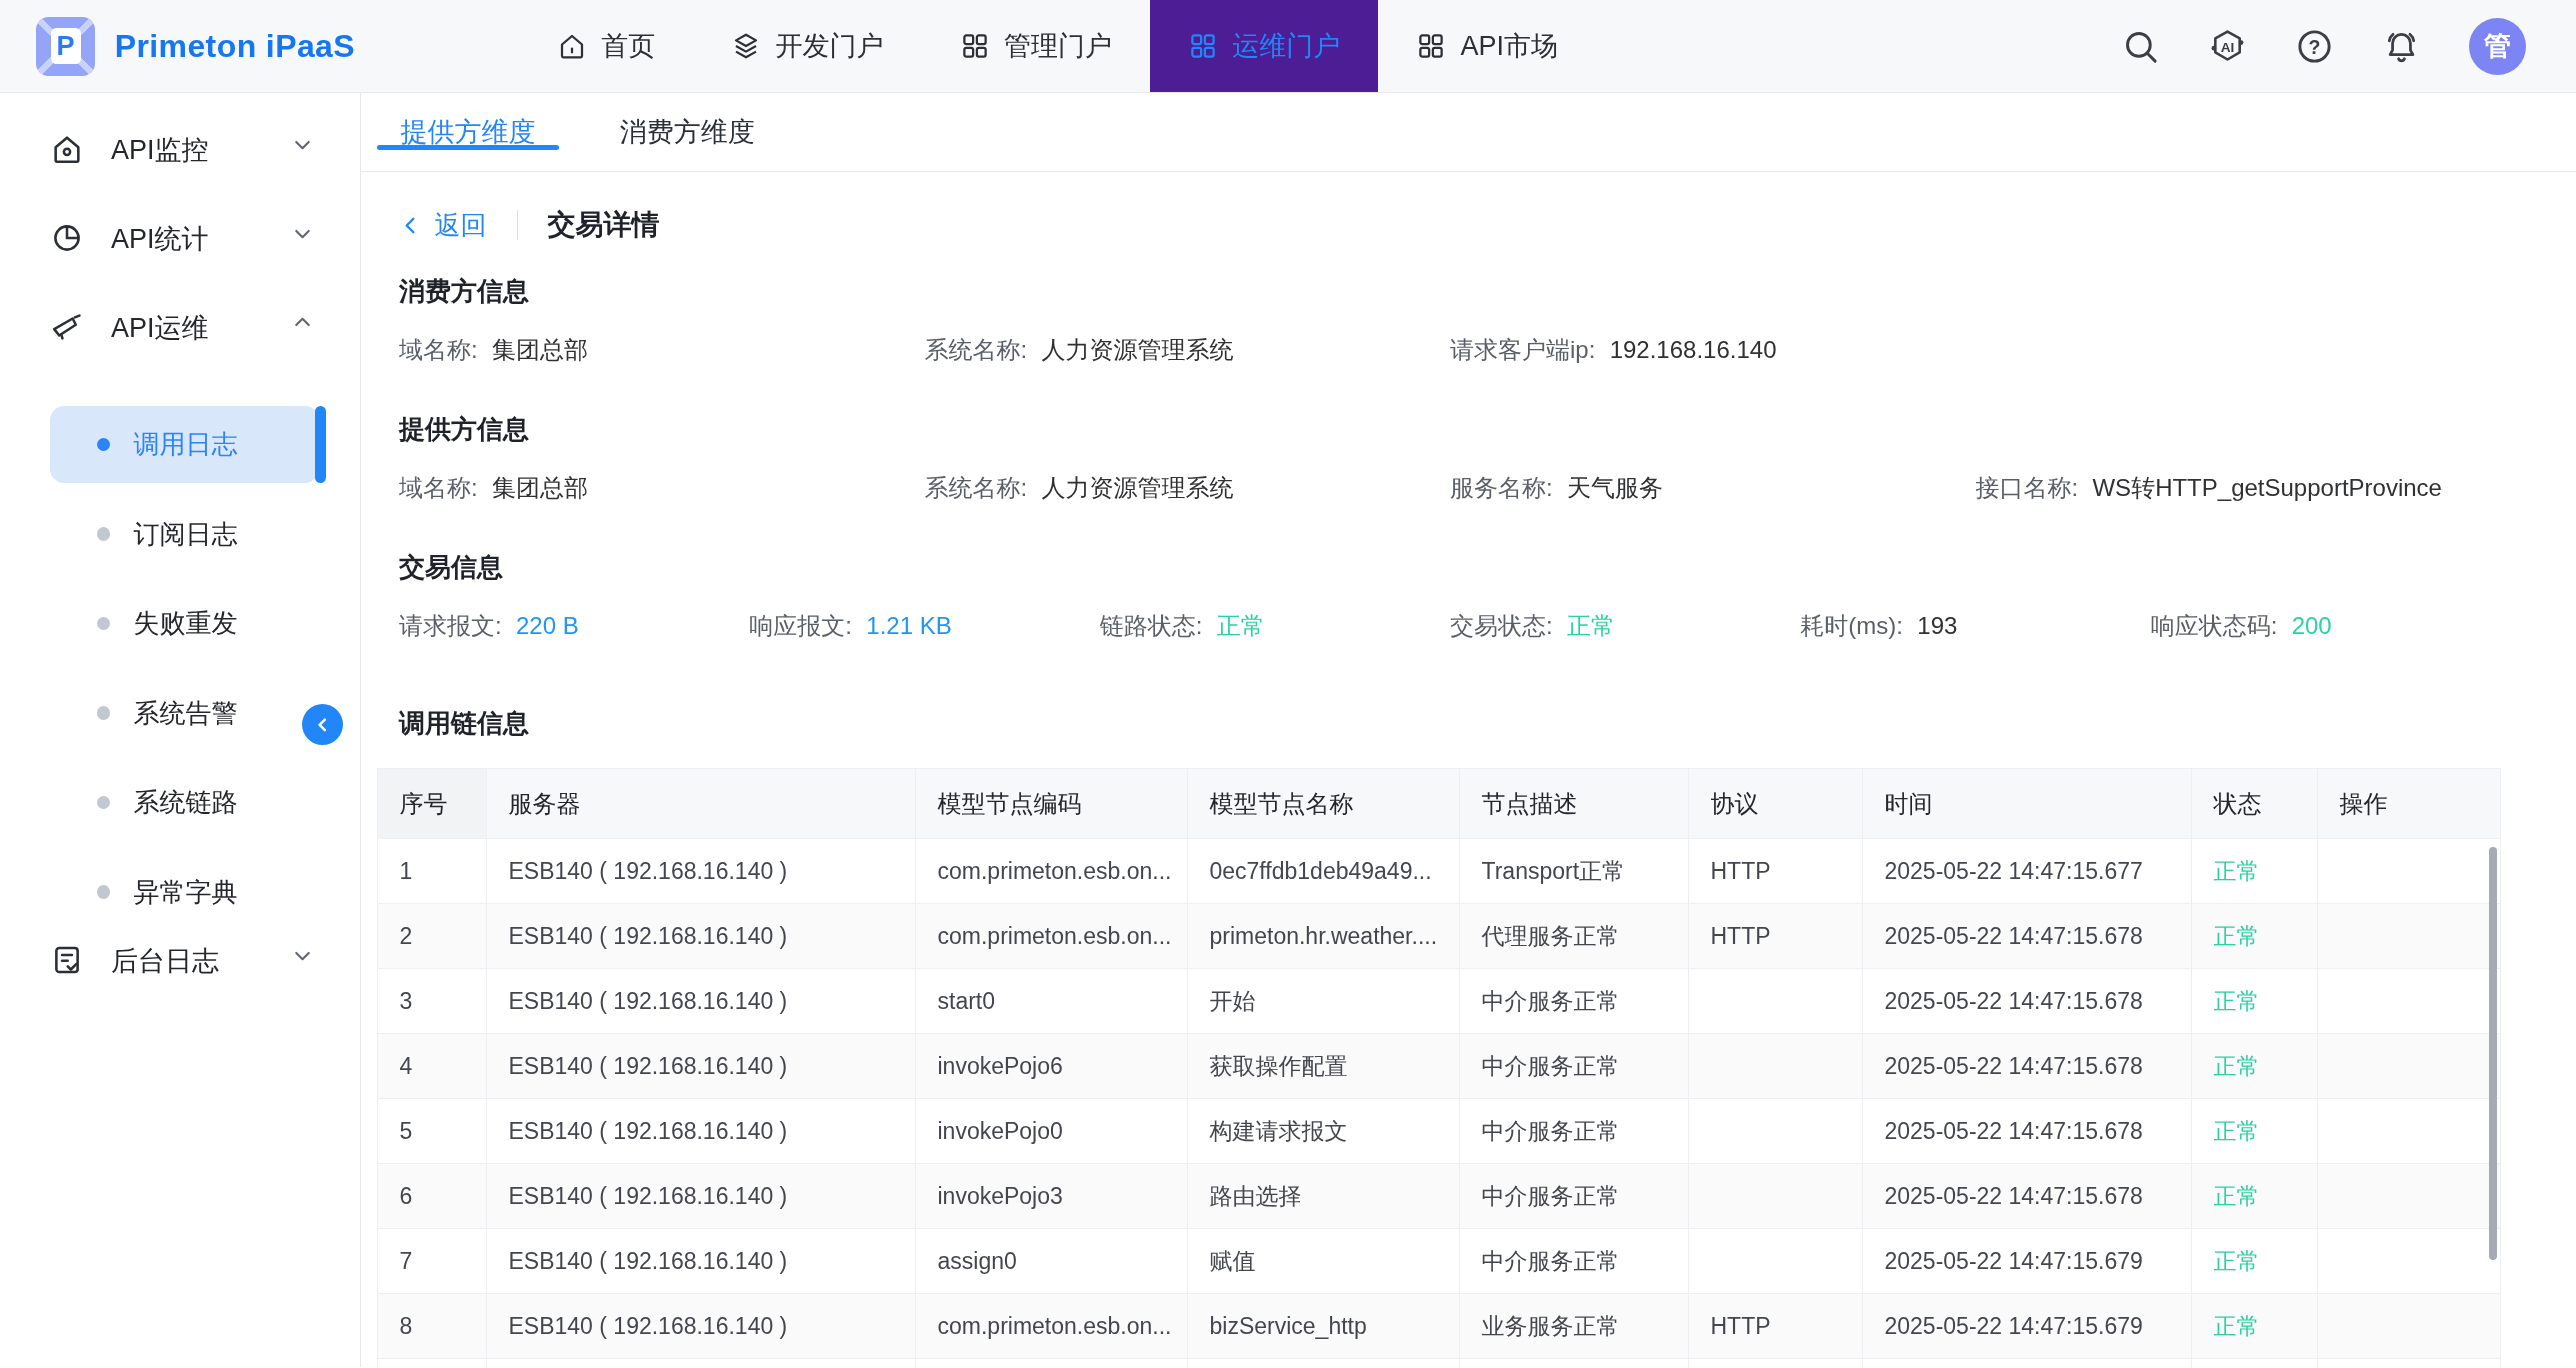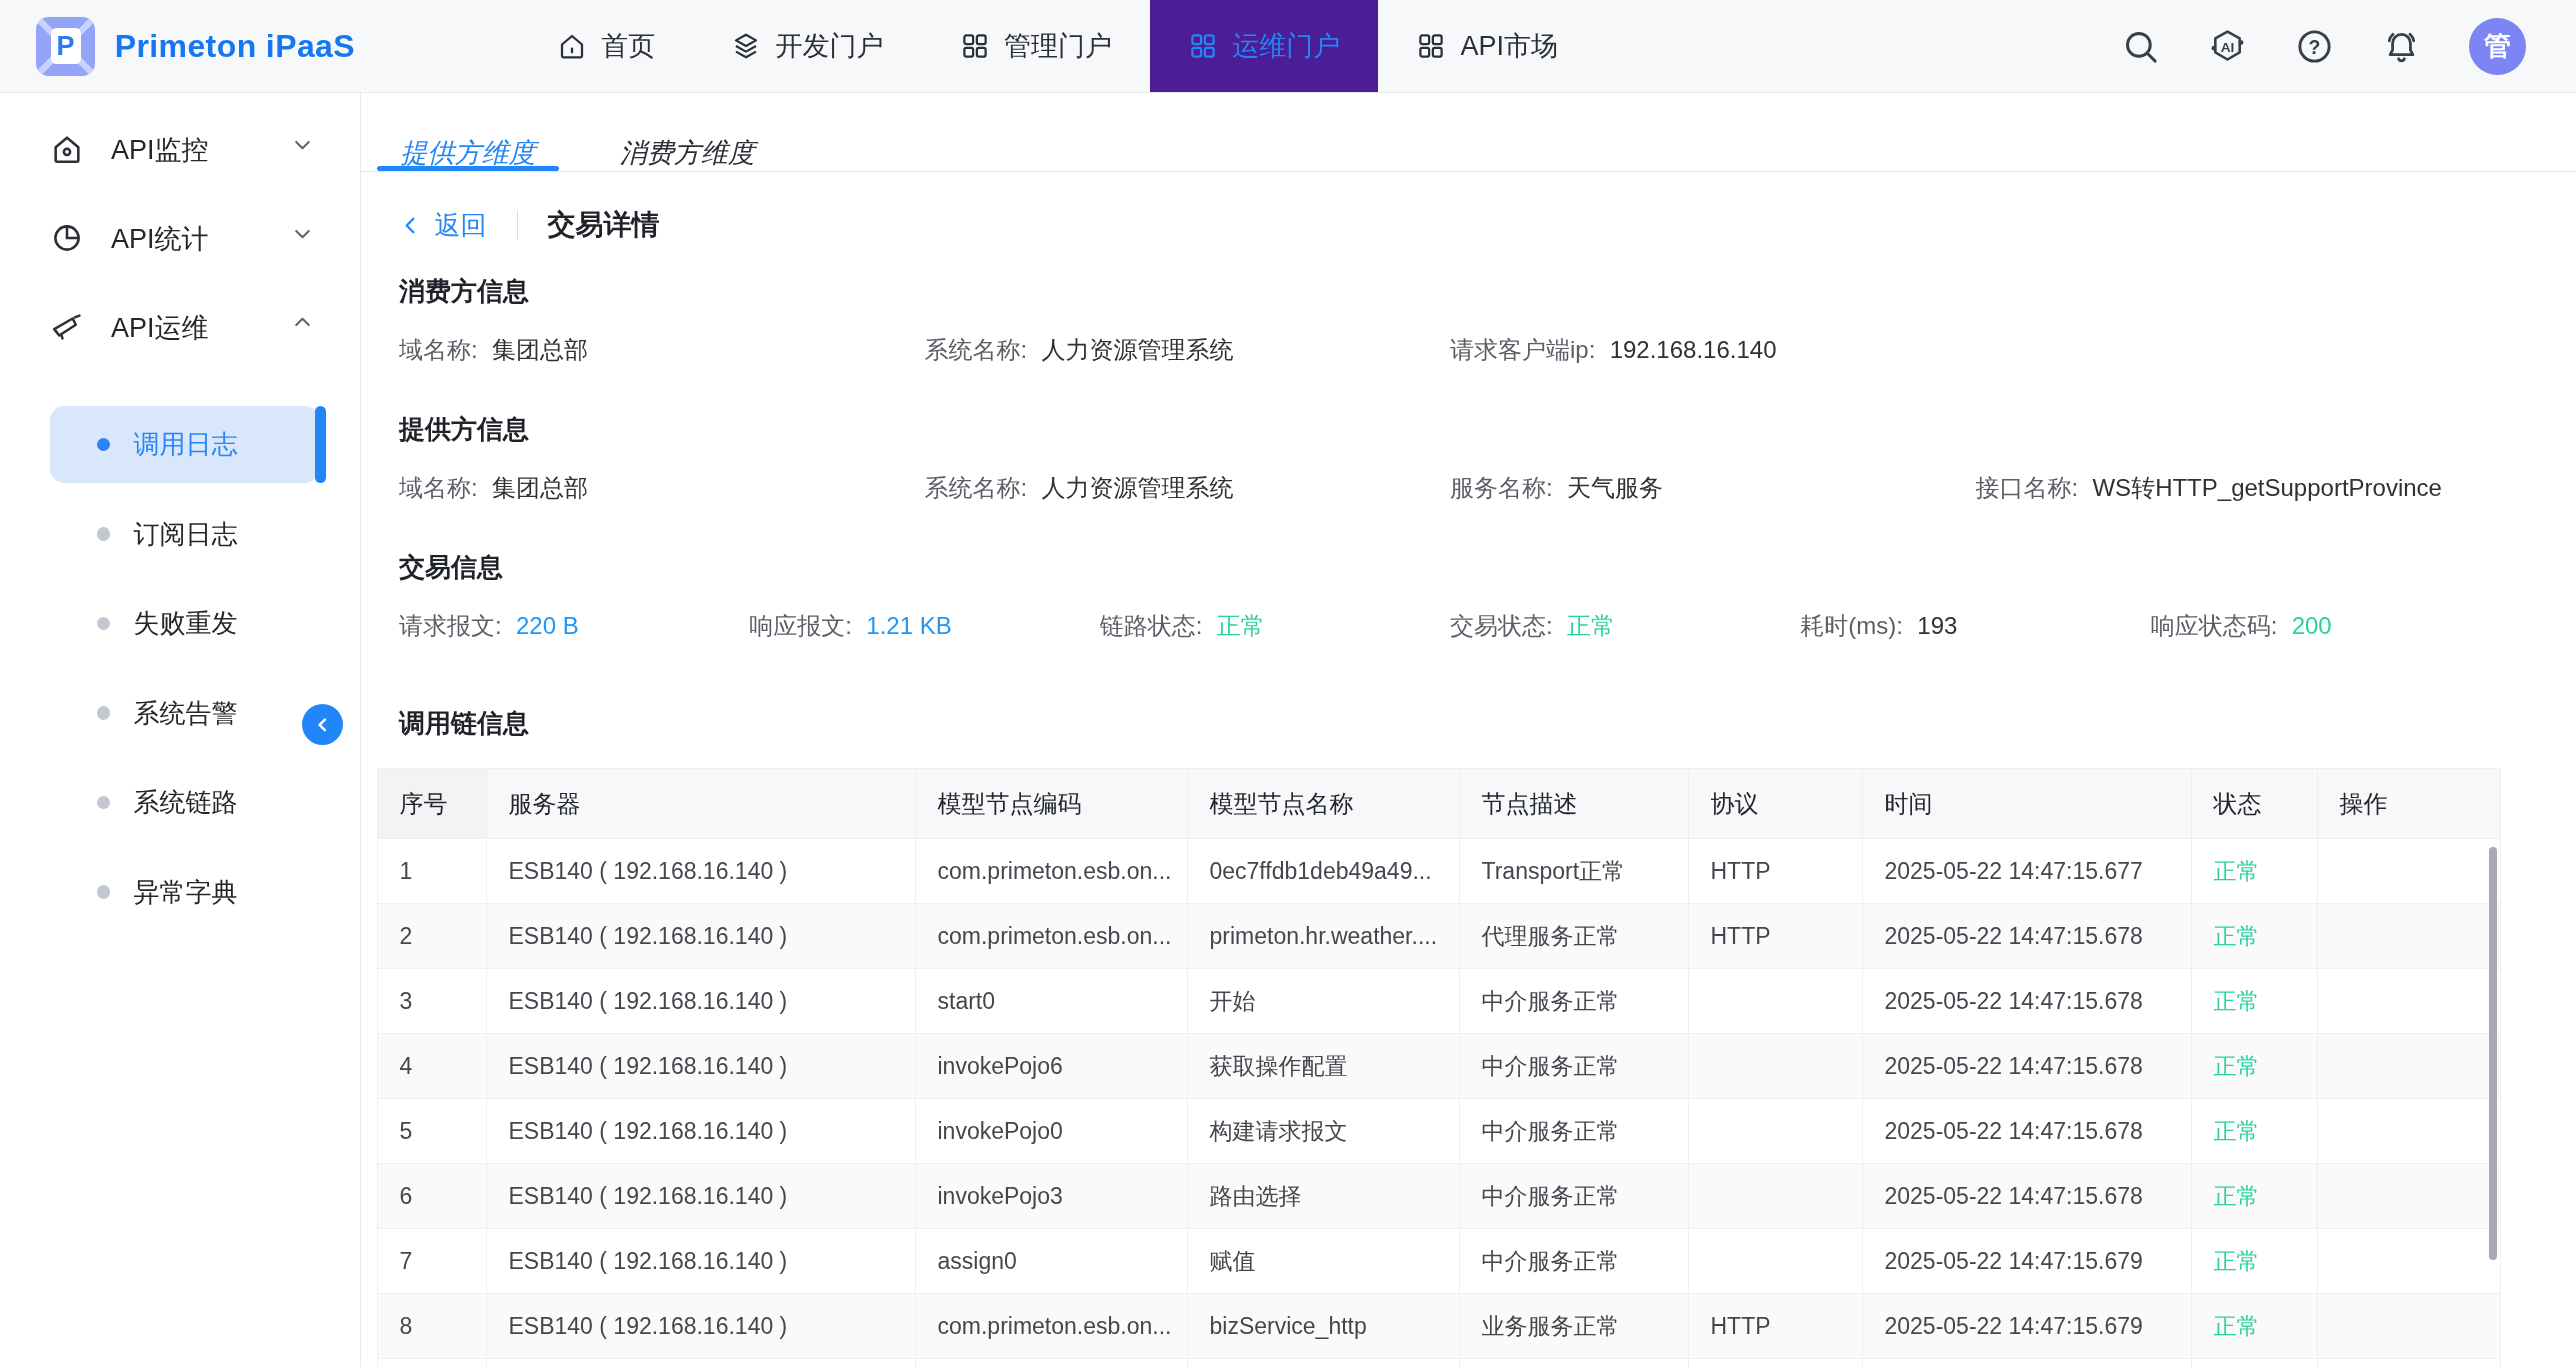--- a/index.html
+++ b/index.html
@@ -84,21 +84,21 @@
     position: absolute; left: 302px; top: 611px; width: 41px; height: 41px;
     border-radius: 50%; background: #2186f7; color: #fff; z-index: 6;
     display: flex; align-items: center; justify-content: center; cursor: pointer;
   }
   .collapse-btn svg { width: 19.7px; height: 19.7px; }
 
   
   .main { flex: 1; min-width: 0; background: #fff; }
   .tabbar {
     height: 79px; border-bottom: 0.9px solid #e4e7ed;
-    display: flex; align-items: flex-end; padding-left: 36px; font-style: italic;
+    display: flex; align-items: center; padding-left: 36px;
   }
   .tab {
     display: flex; align-items: center; margin-right: 77px; padding: 0 3.6px;
     font-size: 27px; color: #2b2f36; position: relative; cursor: pointer; white-space: nowrap;
   }
   .tab.active { color: #2186f7; }
   .tab.active::after {
     content:""; position: absolute; left: -19.7px; right: -19.7px; bottom: 0;
     height: 5.4px; background: #2186f7; border-radius: 2.7px;
   }
@@ -304,20 +304,35 @@
       <div class="side-child">
         <span class="dot"></span>
         <span>系统链路</span>
       </div>
       <div class="side-child">
         <span class="dot"></span>
         <span>异常字典</span>
       </div>
     </div>
 
+    <div class="side-group">
+      <span class="gicon">
+          <svg viewBox="0 0 24 24" fill="none" stroke="currentColor" stroke-width="1.8" stroke-linecap="round" stroke-linejoin="round">
+            <rect x="4.5" y="3.5" width="15" height="17" rx="2"></rect>
+            <path d="M8.5 8.5h7M8.5 12.5h4"></path>
+            <path d="m12.5 16.5 2.2 2.2 4-4"></path>
+          </svg>
+        </span>
+      <span>后台日志</span>
+      <span class="chev">
+          <svg viewBox="0 0 24 24" fill="none" stroke="currentColor" stroke-width="2" stroke-linecap="round" stroke-linejoin="round">
+            <path d="m6 9.5 6 6 6-6"></path>
+          </svg>
+        </span>
+    </div>
 
     <div class="collapse-btn">
       <span>
           <svg viewBox="0 0 24 24" fill="none" stroke="currentColor" stroke-width="3" stroke-linecap="round" stroke-linejoin="round">
             <path d="m14.5 5.5-6.5 6.5 6.5 6.5"></path>
           </svg>
         </span>
     </div>
   </aside>
 

